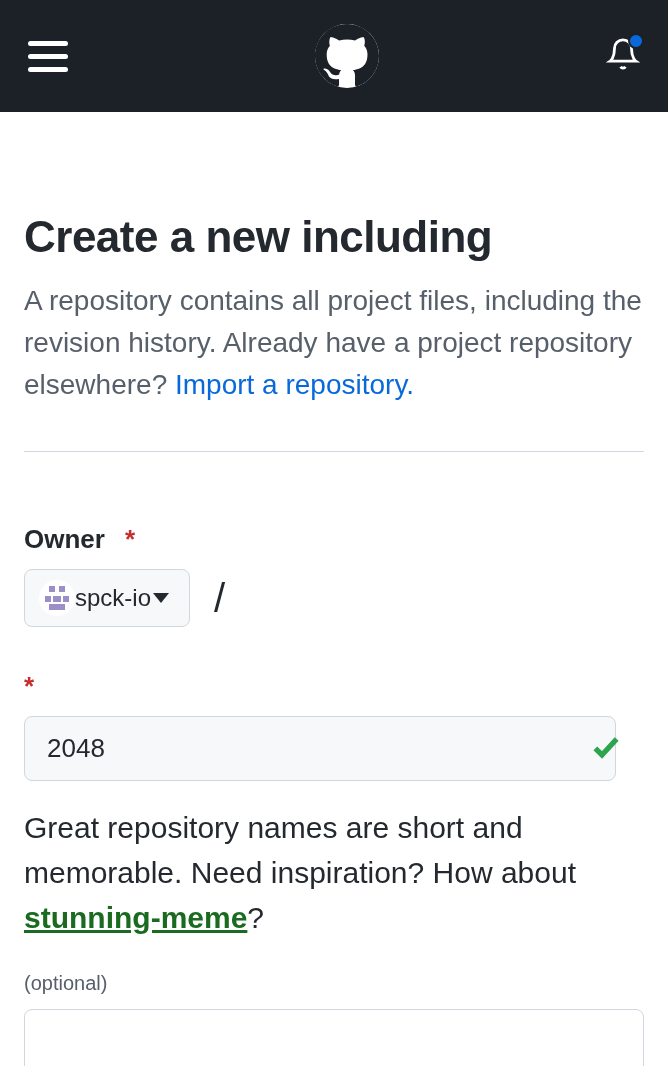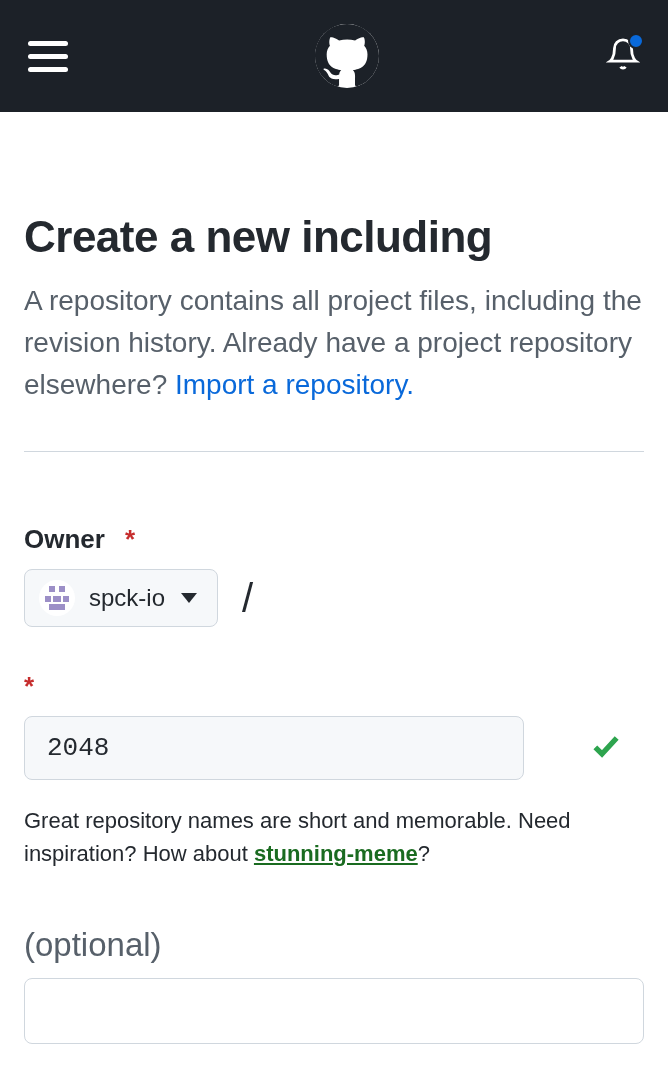--- a/index.html
+++ b/index.html
@@ -103,32 +103,31 @@
       gap: 20px;
       margin-bottom: 14px;
     }
     .required {
       color: #c62d2d;
       font-weight: 600;
     }
     .optional {
       color: #57606a;
       font-weight: 400;
-      font-size: 33px;
+      font-size: 20px;
     }
     .owner-row {
       display: flex;
       align-items: center;
       gap: 24px;
       margin-bottom: 44px;
     }
     .owner-button {
       display: flex;
       align-items: center;
-      gap: 14px;
       padding: 10px 20px 10px 14px;
       background: #f6f8fa;
       border: 1px solid #d0d7de;
       border-radius: 8px;
       cursor: pointer;
       font-size: 24px;
       font-weight: 500;
       color: #24292f;
       font-family: inherit;
     }
@@ -159,48 +158,48 @@
     .slash {
       font-size: 40px;
       font-weight: 300;
       color: #24292f;
     }
     .input-wrapper {
       position: relative;
       margin-bottom: 24px;
     }
     .text-input {
-      width: 500px;
+      width: 592px;
       padding: 16px 60px 16px 22px;
       font-size: 26px;
-      font-family: Liberation Mono, monospace;
+      font-family: Liberation Sans, sans-serif;
       color: #24292f;
       background: #f6f8fa;
       border: 1px solid #d0d7de;
       border-radius: 8px;
       outline: none;
     }
     .input-check {
       position: absolute;
       right: 22px;
       top: 50%;
       transform: translateY(-50%);
     }
     .input-check svg {
       width: 32px;
       height: 32px;
       stroke: #2da44e;
       stroke-width: 4;
       fill: none;
     }
     .description-text {
-      font-size: 22px;
+      font-size: 30px;
       line-height: 1.5;
       color: #24292f;
-      margin-bottom: 56px;
+      margin-bottom: 32px;
     }
     .suggestion {
       color: #1a6b20;
       font-weight: 600;
     }
     .description-input {
       width: 100%;
       padding: 18px 20px;
       font-size: 24px;
       font-family: inherit;

